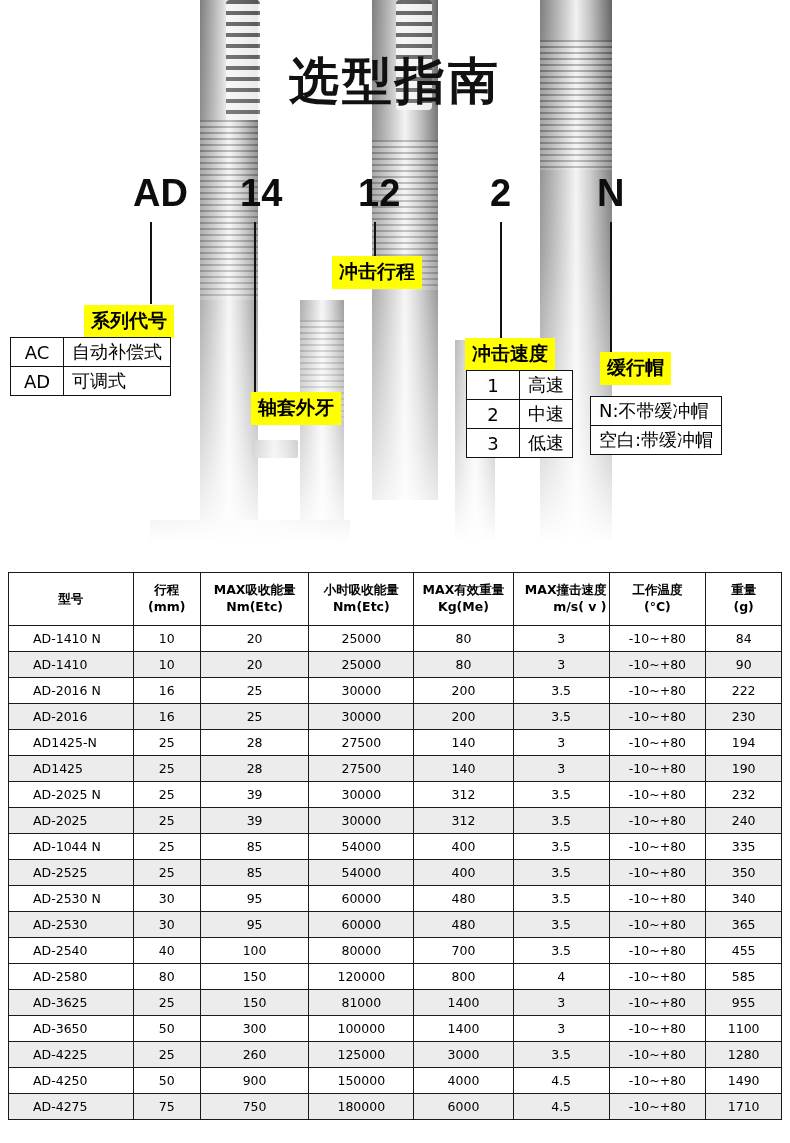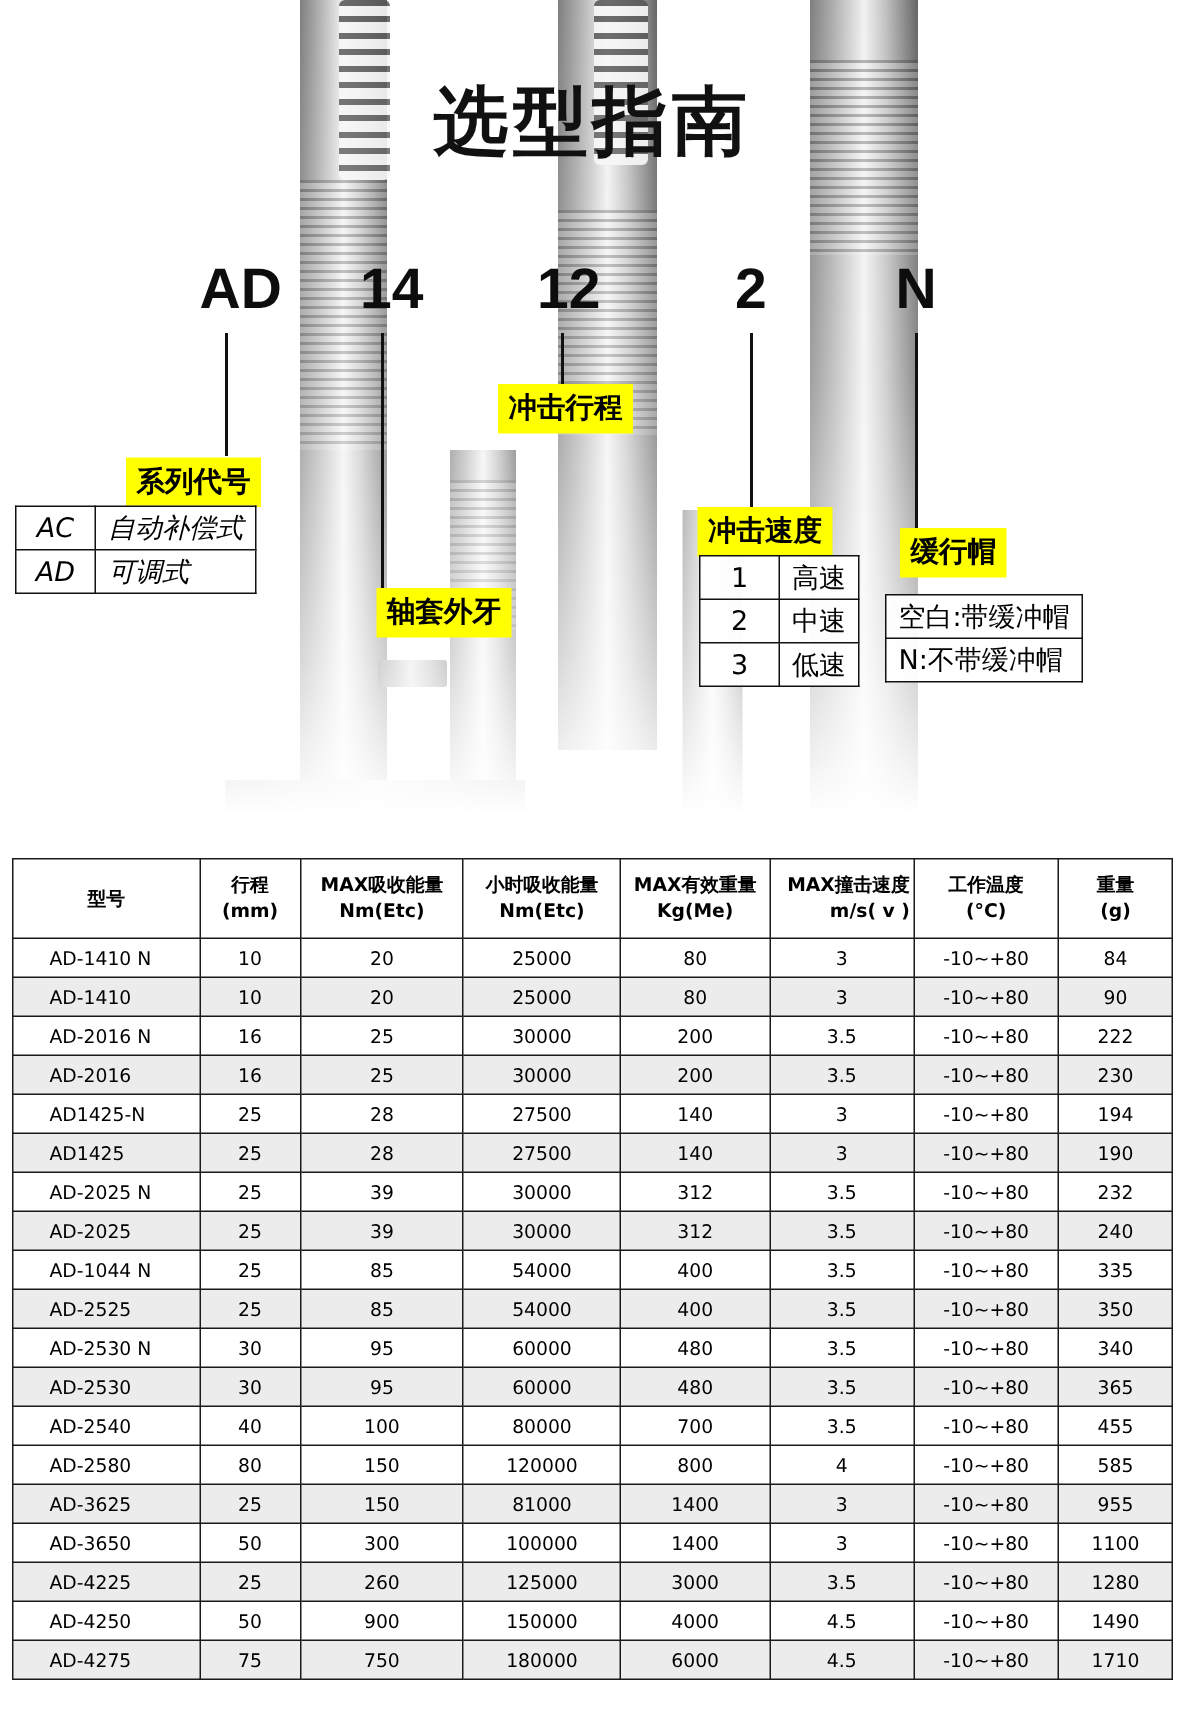--- a/index.html
+++ b/index.html
@@ -219,21 +219,21 @@
 <div class="leader" style="left:500px; top:222px; width:2px; height:118px;"></div>
 
 <div class="leader" style="left:610px; top:222px; width:2px; height:142px;"></div>
 
 <div class="ylabel" style="left:84px; top:305px;">系列代号</div>
 <div class="ylabel" style="left:332px; top:256px;">冲击行程</div>
 <div class="ylabel" style="left:251px; top:392px;">轴套外牙</div>
 <div class="ylabel" style="left:465px; top:338px;">冲击速度</div>
 <div class="ylabel" style="left:600px; top:352px;font-family:Liberation Mono, monospace;">缓行帽</div>
 
-<div class="legend noborder" style="left:10px; top:337px;font-style:italic;">
+<div class="legend noborder" style="left:10px; top:337px;">
   <table>
     <tbody>
         <tr>
       <td class="k">AC</td>
       <td>自动补偿式</td>
     </tr>
     <tr>
       <td class="k">AD</td>
       <td>可调式</td>
     </tr>
@@ -257,24 +257,24 @@
       <td>低速</td>
     </tr>
   </tbody>
     </table>
 </div>
 
 <div class="legend noborder" style="left:590px; top:396px;">
   <table>
     <tbody>
         <tr>
+      <td>N:不带缓冲帽</td>
+    </tr>
+    <tr>
       <td>空白:带缓冲帽</td>
-    </tr>
-    <tr>
-      <td>N:不带缓冲帽</td>
     </tr>
   </tbody>
     </table>
 </div>
 
 <div id="spec-wrap">
   <table id="spec">
     <thead>
       <tr>
         <th style="width:130px;margin-left:24px;">

